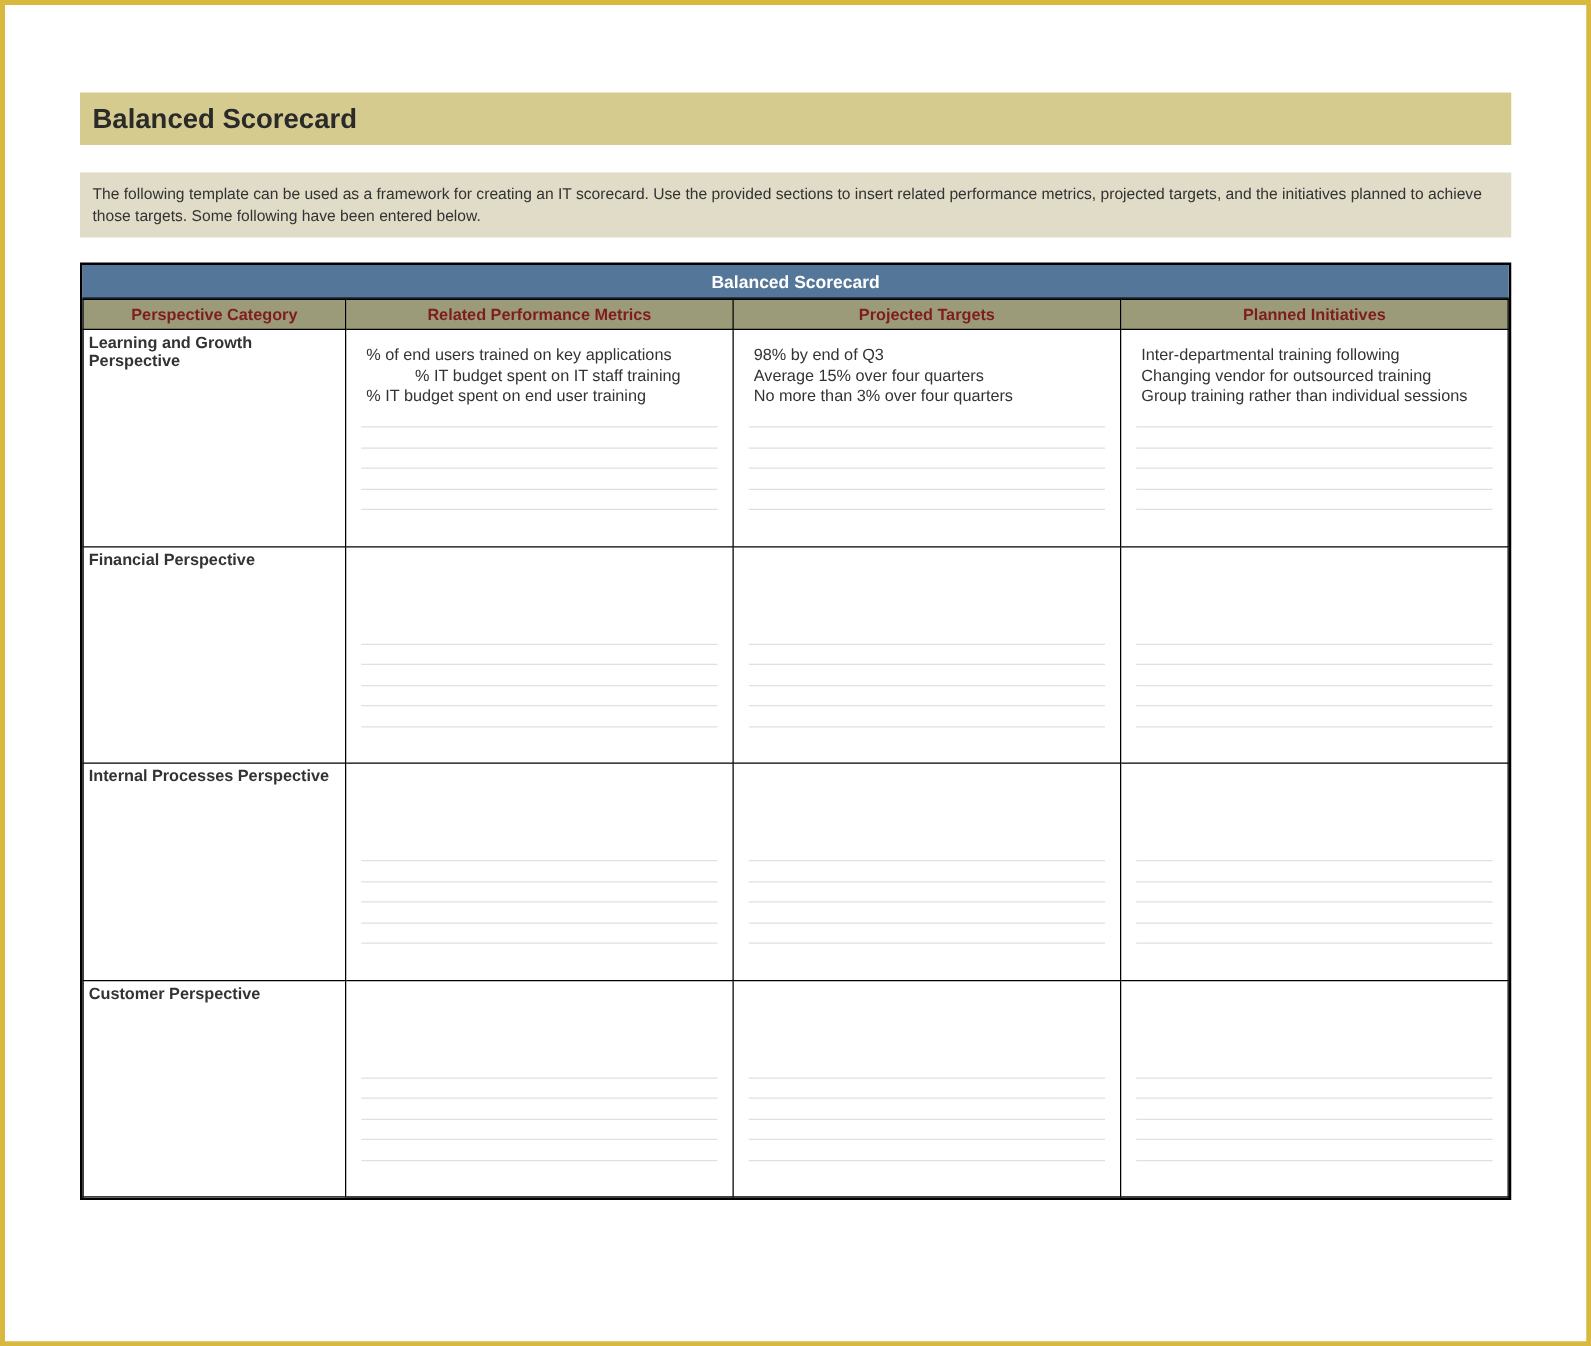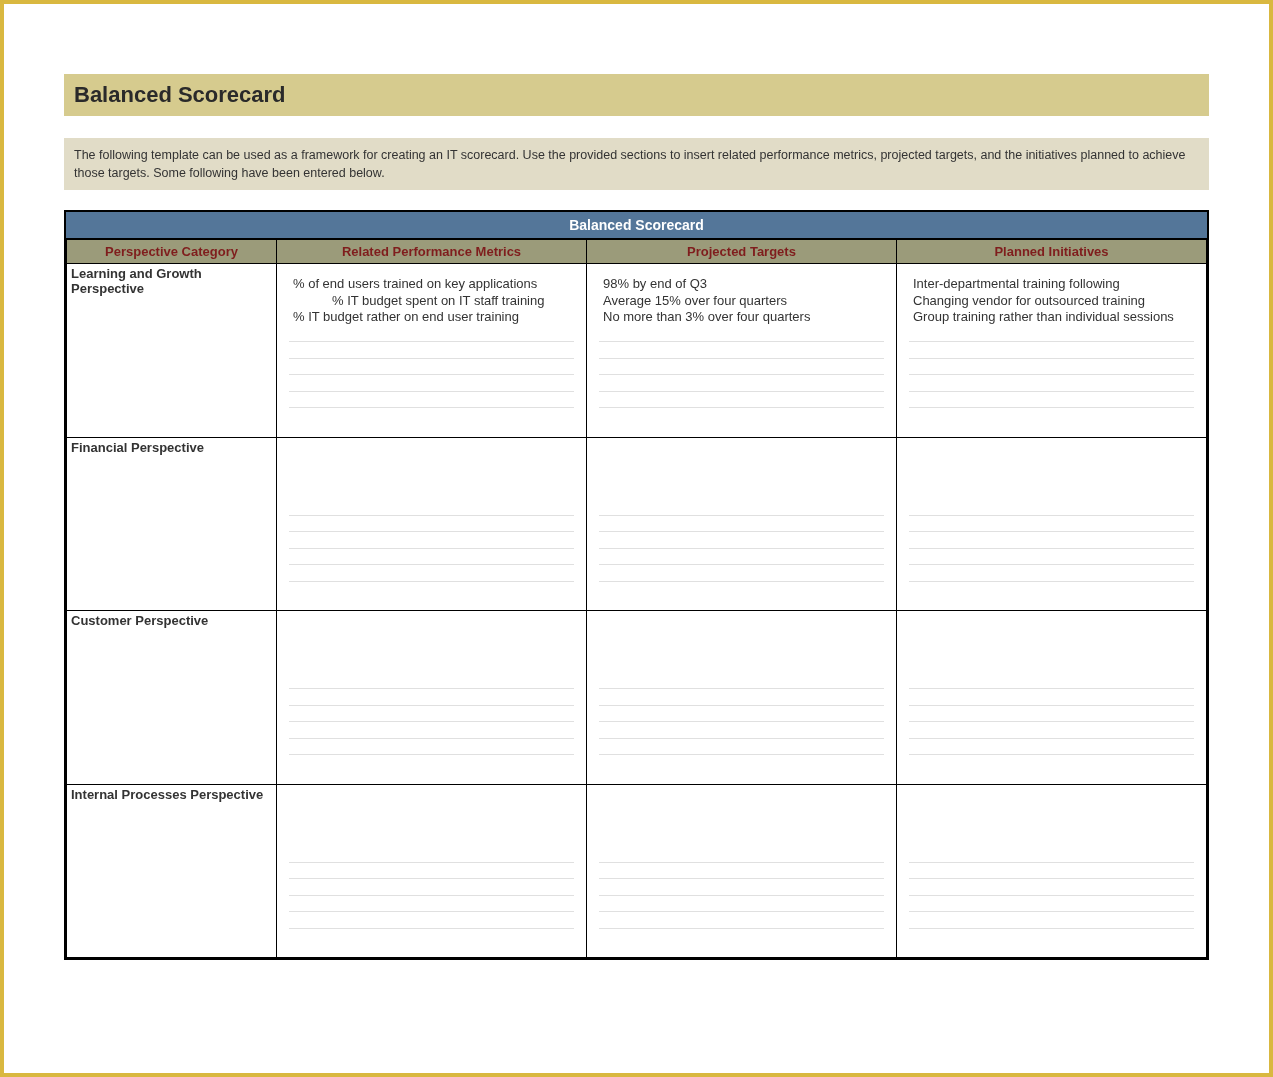--- a/index.html
+++ b/index.html
@@ -104,21 +104,21 @@
         <th>Projected Targets</th>
         <th>Planned Initiatives</th>
       </tr>
     </thead>
     <tbody id="scorecard-body">
         <tr>
           <td class="perspective">Learning and Growth Perspective</td>
           <td class="data-cell">
             <div class="row-line" style="border-bottom: none;">% of end users trained on key applications</div>
             <div class="row-line" style="border-bottom: none; margin-left: 39px;">% IT budget spent on IT staff training</div>
-            <div class="row-line" style="border-bottom: none;">% IT budget rather on end user training</div>
+            <div class="row-line" style="border-bottom: none;">% IT budget spent on end user training</div>
             <div class="row-line"></div>
             <div class="row-line"></div>
             <div class="row-line"></div>
             <div class="row-line"></div>
             <div class="row-line"></div>
             <div class="row-line"></div>
           </td>
           <td class="data-cell">
             <div class="row-line" style="border-bottom: none;">98% by end of Q3</div>
             <div class="row-line" style="border-bottom: none;">Average 15% over four quarters</div>
@@ -172,57 +172,57 @@
             <div class="row-line" style="border-bottom: none;"></div>
             <div class="row-line"></div>
             <div class="row-line"></div>
             <div class="row-line"></div>
             <div class="row-line"></div>
             <div class="row-line"></div>
             <div class="row-line"></div>
           </td>
         </tr>
         <tr>
+          <td class="perspective">Internal Processes Perspective</td>
+          <td class="data-cell">
+            <div class="row-line" style="border-bottom: none;"></div>
+            <div class="row-line" style="border-bottom: none;"></div>
+            <div class="row-line" style="border-bottom: none;"></div>
+            <div class="row-line"></div>
+            <div class="row-line"></div>
+            <div class="row-line"></div>
+            <div class="row-line"></div>
+            <div class="row-line"></div>
+            <div class="row-line"></div>
+          </td>
+          <td class="data-cell">
+            <div class="row-line" style="border-bottom: none;"></div>
+            <div class="row-line" style="border-bottom: none;"></div>
+            <div class="row-line" style="border-bottom: none;"></div>
+            <div class="row-line"></div>
+            <div class="row-line"></div>
+            <div class="row-line"></div>
+            <div class="row-line"></div>
+            <div class="row-line"></div>
+            <div class="row-line"></div>
+          </td>
+          <td class="data-cell">
+            <div class="row-line" style="border-bottom: none;"></div>
+            <div class="row-line" style="border-bottom: none;"></div>
+            <div class="row-line" style="border-bottom: none;"></div>
+            <div class="row-line"></div>
+            <div class="row-line"></div>
+            <div class="row-line"></div>
+            <div class="row-line"></div>
+            <div class="row-line"></div>
+            <div class="row-line"></div>
+          </td>
+        </tr>
+        <tr>
           <td class="perspective">Customer Perspective</td>
-          <td class="data-cell">
-            <div class="row-line" style="border-bottom: none;"></div>
-            <div class="row-line" style="border-bottom: none;"></div>
-            <div class="row-line" style="border-bottom: none;"></div>
-            <div class="row-line"></div>
-            <div class="row-line"></div>
-            <div class="row-line"></div>
-            <div class="row-line"></div>
-            <div class="row-line"></div>
-            <div class="row-line"></div>
-          </td>
-          <td class="data-cell">
-            <div class="row-line" style="border-bottom: none;"></div>
-            <div class="row-line" style="border-bottom: none;"></div>
-            <div class="row-line" style="border-bottom: none;"></div>
-            <div class="row-line"></div>
-            <div class="row-line"></div>
-            <div class="row-line"></div>
-            <div class="row-line"></div>
-            <div class="row-line"></div>
-            <div class="row-line"></div>
-          </td>
-          <td class="data-cell">
-            <div class="row-line" style="border-bottom: none;"></div>
-            <div class="row-line" style="border-bottom: none;"></div>
-            <div class="row-line" style="border-bottom: none;"></div>
-            <div class="row-line"></div>
-            <div class="row-line"></div>
-            <div class="row-line"></div>
-            <div class="row-line"></div>
-            <div class="row-line"></div>
-            <div class="row-line"></div>
-          </td>
-        </tr>
-        <tr>
-          <td class="perspective">Internal Processes Perspective</td>
           <td class="data-cell">
             <div class="row-line" style="border-bottom: none;"></div>
             <div class="row-line" style="border-bottom: none;"></div>
             <div class="row-line" style="border-bottom: none;"></div>
             <div class="row-line"></div>
             <div class="row-line"></div>
             <div class="row-line"></div>
             <div class="row-line"></div>
             <div class="row-line"></div>
             <div class="row-line"></div>

